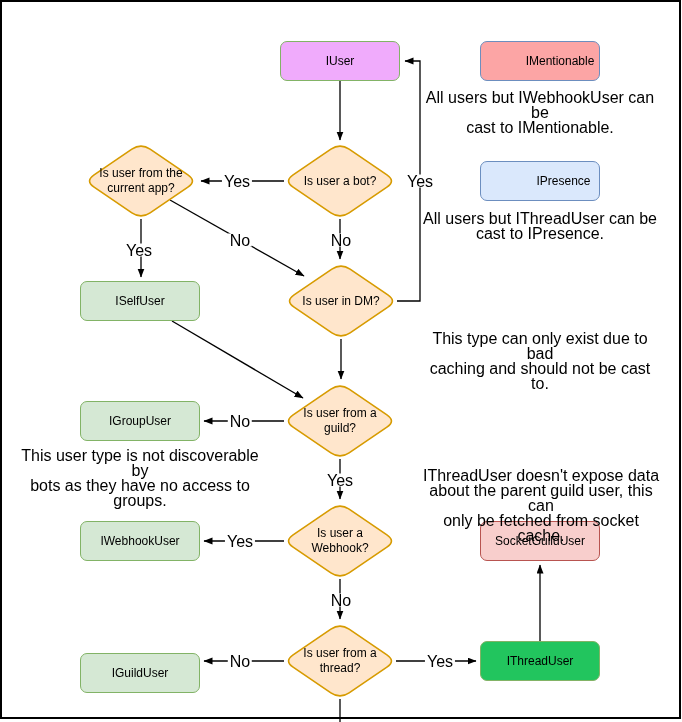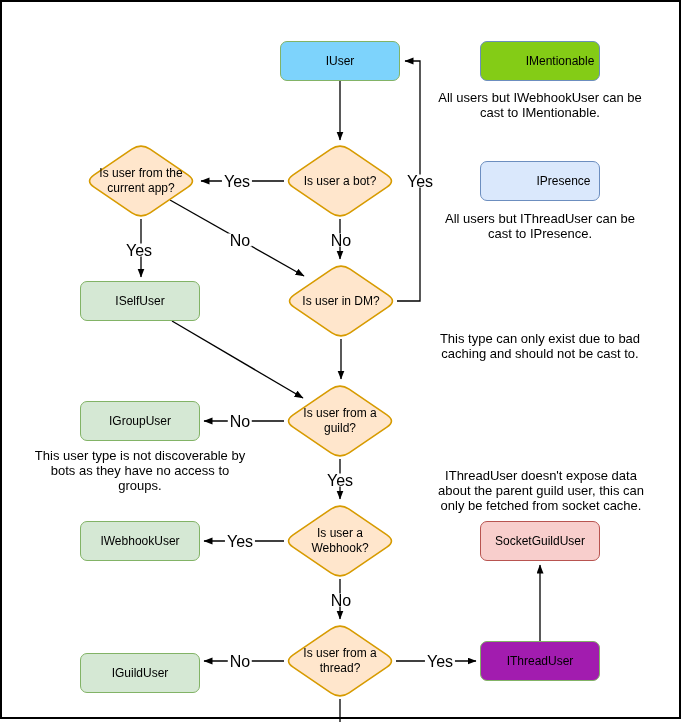--- a/index.html
+++ b/index.html
@@ -24,21 +24,21 @@
     display:flex; align-items:center; justify-content:center;
     font-size:12px; line-height:15px; text-align:center;
     white-space:pre-line; z-index:2;
   }
   .elabel {
     position:absolute; transform:translate(-50%,-50%);
     background:#ffffff; padding:0 2px; font-size:16px; line-height:13px; z-index:3;
   }
   .note {
     position:absolute; width:240px; text-align:center;
-    font-size:13px; line-height:15px; white-space:pre-line; z-index:2;
+    font-size:16px; line-height:15px; white-space:pre-line; z-index:2;
   }
 </style>
 </head>
 <body>
 
 <div class="canvas">
 
   <div class="page-border"></div>
 
   <svg class="layer" width="682" height="722">
@@ -70,29 +70,29 @@
     <g stroke-width="1.6">
       <path fill="#ffe6cc" stroke="#d79b00" d="M 150.1,149.18 L 187.9,174.82 Q 197,181 187.9,187.18 L 150.1,212.82 Q 141,219 131.9,212.82 L 94.1,187.18 Q 85,181 94.1,174.82 L 131.9,149.18 Q 141,143 150.1,149.18 Z"></path>
       <path fill="#ffe6cc" stroke="#d79b00" d="M 349.1,149.18 L 386.9,174.82 Q 396,181 386.9,187.18 L 349.1,212.82 Q 340,219 330.9,212.82 L 293.1,187.18 Q 284,181 293.1,174.82 L 330.9,149.18 Q 340,143 349.1,149.18 Z"></path>
       <path fill="#ffe6cc" stroke="#d79b00" d="M 350.1,269.18 L 387.9,294.82 Q 397,301 387.9,307.18 L 350.1,332.82 Q 341,339 331.9,332.82 L 294.1,307.18 Q 285,301 294.1,294.82 L 331.9,269.18 Q 341,263 350.1,269.18 Z"></path>
       <path fill="#ffe6cc" stroke="#d79b00" d="M 349.1,389.18 L 386.9,414.82 Q 396,421 386.9,427.18 L 349.1,452.82 Q 340,459 330.9,452.82 L 293.1,427.18 Q 284,421 293.1,414.82 L 330.9,389.18 Q 340,383 349.1,389.18 Z"></path>
       <path fill="#ffe6cc" stroke="#d79b00" d="M 349.1,509.18 L 386.9,534.82 Q 396,541 386.9,547.18 L 349.1,572.82 Q 340,579 330.9,572.82 L 293.1,547.18 Q 284,541 293.1,534.82 L 330.9,509.18 Q 340,503 349.1,509.18 Z"></path>
       <path fill="#ffe6cc" stroke="#d79b00" d="M 349.1,629.18 L 386.9,654.82 Q 396,661 386.9,667.18 L 349.1,692.82 Q 340,699 330.9,692.82 L 293.1,667.18 Q 284,661 293.1,654.82 L 330.9,629.18 Q 340,623 349.1,629.18 Z"></path>
     </g>
   </svg>
 
-  <div class="node" style="left: 280px; top: 41px; background: #7dd3fc; border-color: rgb(130, 179, 102);">IUser</div>
-  <div class="node" style="left: 480px; top: 41px; background: #84cc16; border-color: rgb(108, 142, 191); padding-left: 40px;">IMentionable</div>
+  <div class="node" style="left: 280px; top: 41px; background: #f0abfc; border-color: rgb(130, 179, 102);">IUser</div>
+  <div class="node" style="left: 480px; top: 41px; background: #fca5a5; border-color: rgb(108, 142, 191); padding-left: 40px;">IMentionable</div>
   <div class="node" style="left: 480px; top: 161px; background: rgb(218, 232, 252); border-color: rgb(108, 142, 191); padding-left: 47px;">IPresence</div>
   <div class="node" style="left: 80px; top: 281px; background: rgb(213, 232, 212); border-color: rgb(130, 179, 102);">ISelfUser</div>
   <div class="node" style="left: 80px; top: 401px; background: rgb(213, 232, 212); border-color: rgb(130, 179, 102);">IGroupUser</div>
   <div class="node" style="left: 80px; top: 521px; background: rgb(213, 232, 212); border-color: rgb(130, 179, 102);">IWebhookUser</div>
   <div class="node" style="left: 480px; top: 521px; background: rgb(248, 206, 204); border-color: rgb(184, 84, 80);">SocketGuildUser</div>
   <div class="node" style="left: 80px; top: 641px; background: rgb(213, 232, 212); border-color: rgb(130, 179, 102); margin-top: 12px;">IGuildUser</div>
-  <div class="node" style="left: 480px; top: 641px; background: #a21caf; border-color: rgb(130, 179, 102);">IThreadUser</div>
+  <div class="node" style="left: 480px; top: 641px; background: #22c55e; border-color: rgb(130, 179, 102);">IThreadUser</div>
 
   <div class="dlabel" style="left:85px;top:143px">Is user from the
 current app?</div>
   <div class="dlabel" style="left:284px;top:143px">Is user a bot?</div>
   <div class="dlabel" style="left:285px;top:263px">Is user in DM?</div>
   <div class="dlabel" style="left:284px;top:383px">Is user from a
 guild?</div>
   <div class="dlabel" style="left:284px;top:503px">Is user a
 Webhook?</div>
   <div class="dlabel" style="left:284px;top:623px">Is user from a

